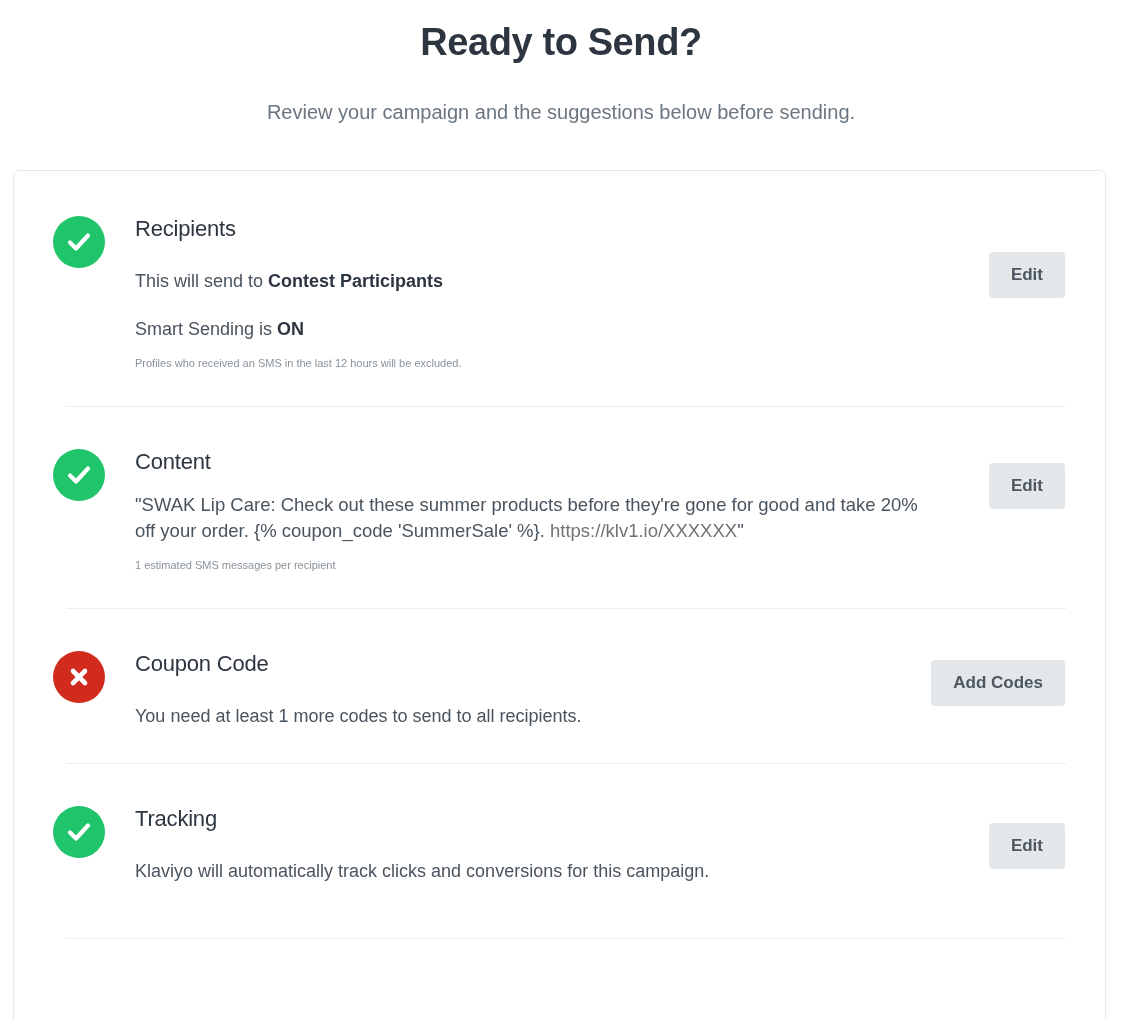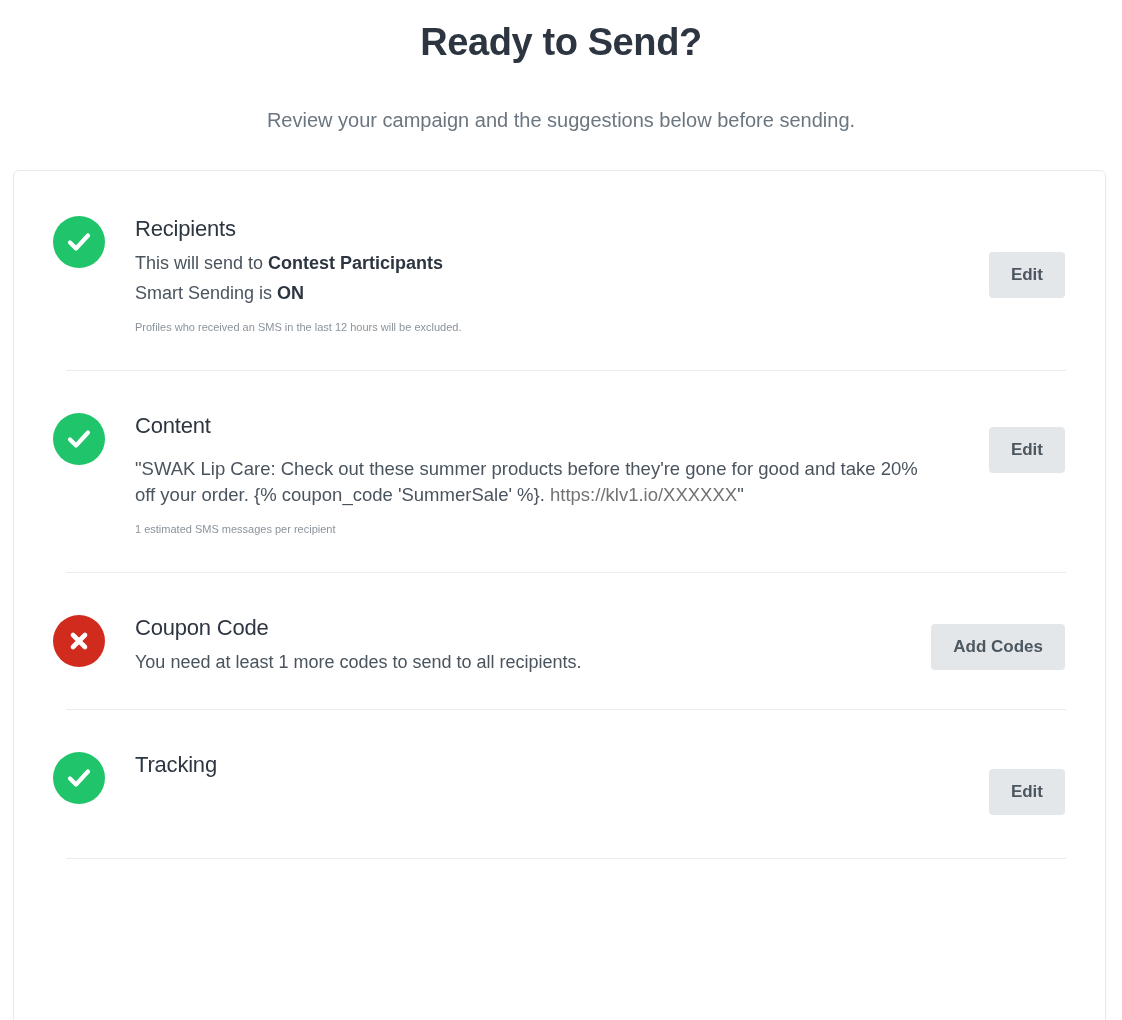--- a/index.html
+++ b/index.html
@@ -32,21 +32,21 @@
     font-weight: bold;
     color: #2d3640;
     letter-spacing: -0.4px;
     margin: 0;
     line-height: 52px;
   }
   .page-subtitle {
     font-size: 20px;
     color: #6b7680;
     font-weight: normal;
-    margin: 16px;
+    margin: 8px;
     padding-top: 22px;
     line-height: 28px;
   }
 
   
   .review-card {
     position: absolute;
     left: 13px;
     top: 170px;
     width: 1093px;
@@ -96,21 +96,21 @@
     color: #2d3640;
     margin: 0;
     line-height: 34px;
     letter-spacing: -0.2px;
   }
 
   .section-line {
     font-size: 18px;
     color: #4a545e;
     line-height: 26px;
-    margin-top: 4px;
+    margin-top: 22px;
   }
   .section-line b { font-weight: bold; color: #2d3640; }
 
   .section-note {
     font-size: 11px;
     color: #8a939b;
     line-height: 22px;
     margin-top: 10px;
   }
   .section-note.tight { }
@@ -243,20 +243,21 @@
 
     <div class="section sec-tracking">
       <div class="section-inner">
         <div class="status-icon ok">
           <svg width="30" height="30" viewBox="0 0 30 30" aria-hidden="true">
             <path d="M6 15.5 L12 21.5 L24 8.5" fill="none" stroke="#ffffff" stroke-width="4.2" stroke-linecap="round" stroke-linejoin="round"></path>
           </svg>
         </div>
         <div class="section-body">
           <h2 class="section-title">Tracking</h2>
+          <div class="section-line">Klaviyo will automatically track clicks and conversions for this campaign.</div>
         </div>
         <div class="section-action">
           <button class="btn">Edit</button>
         </div>
       </div>
     </div>
 
     <div class="divider"></div>
 
   </div>

